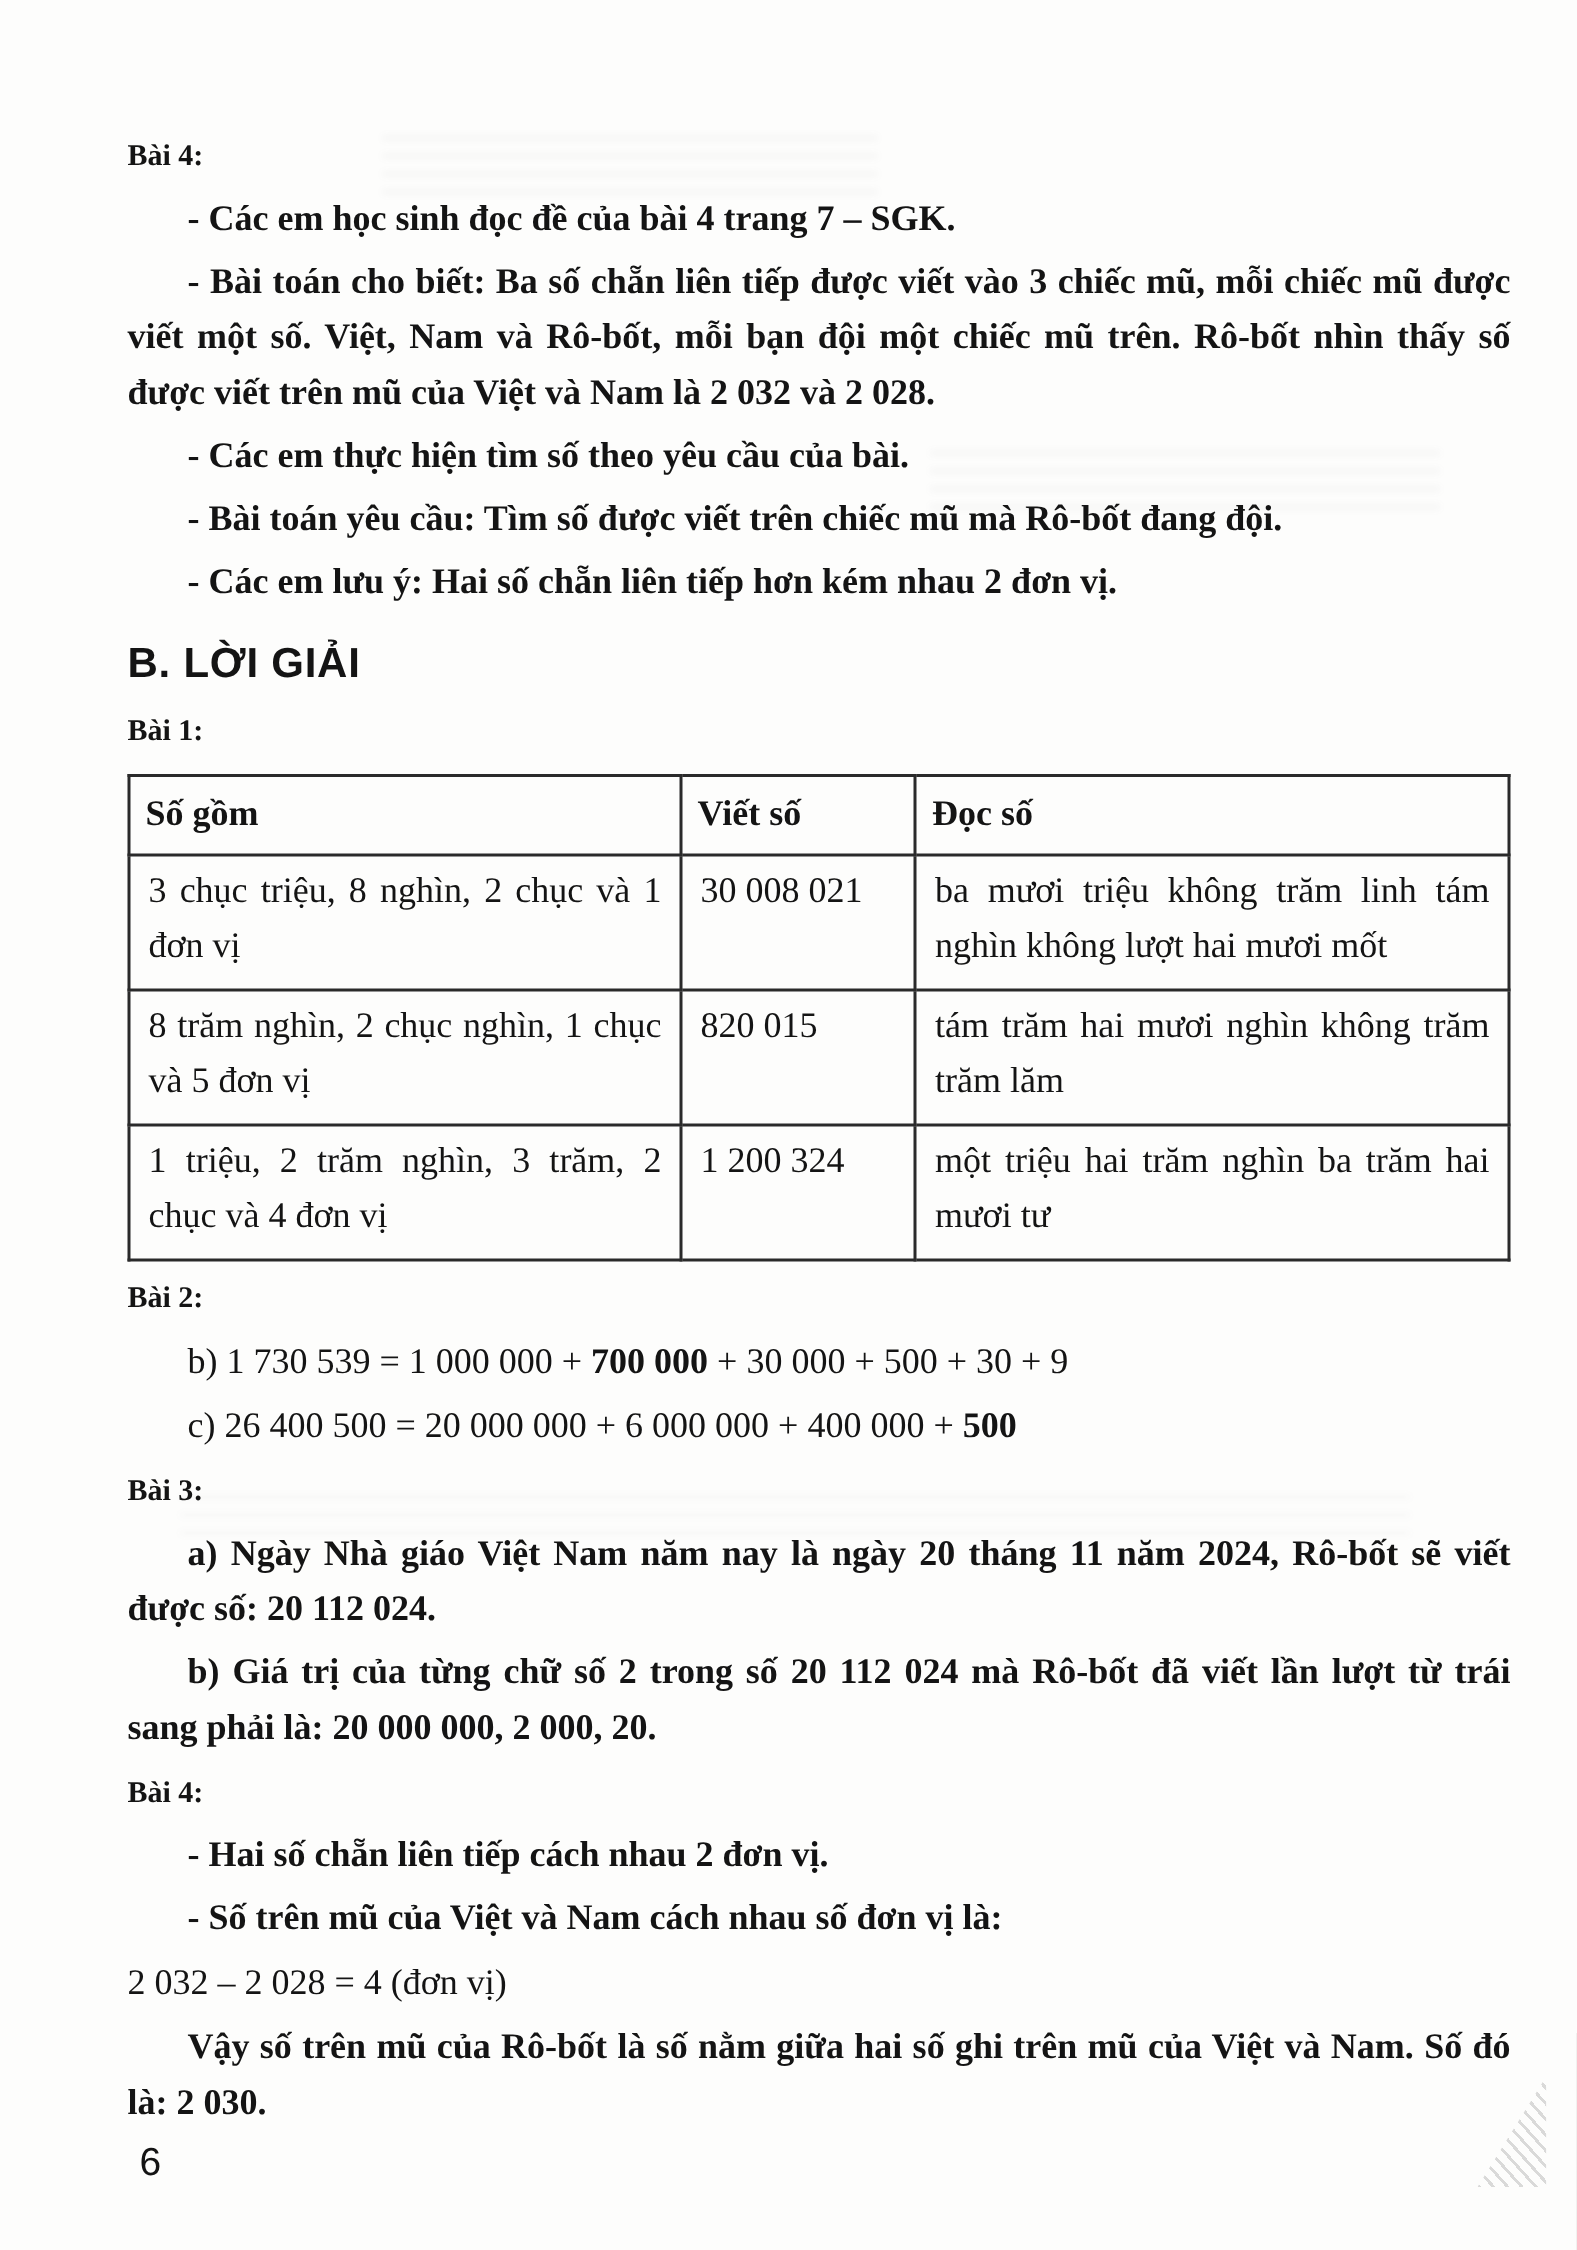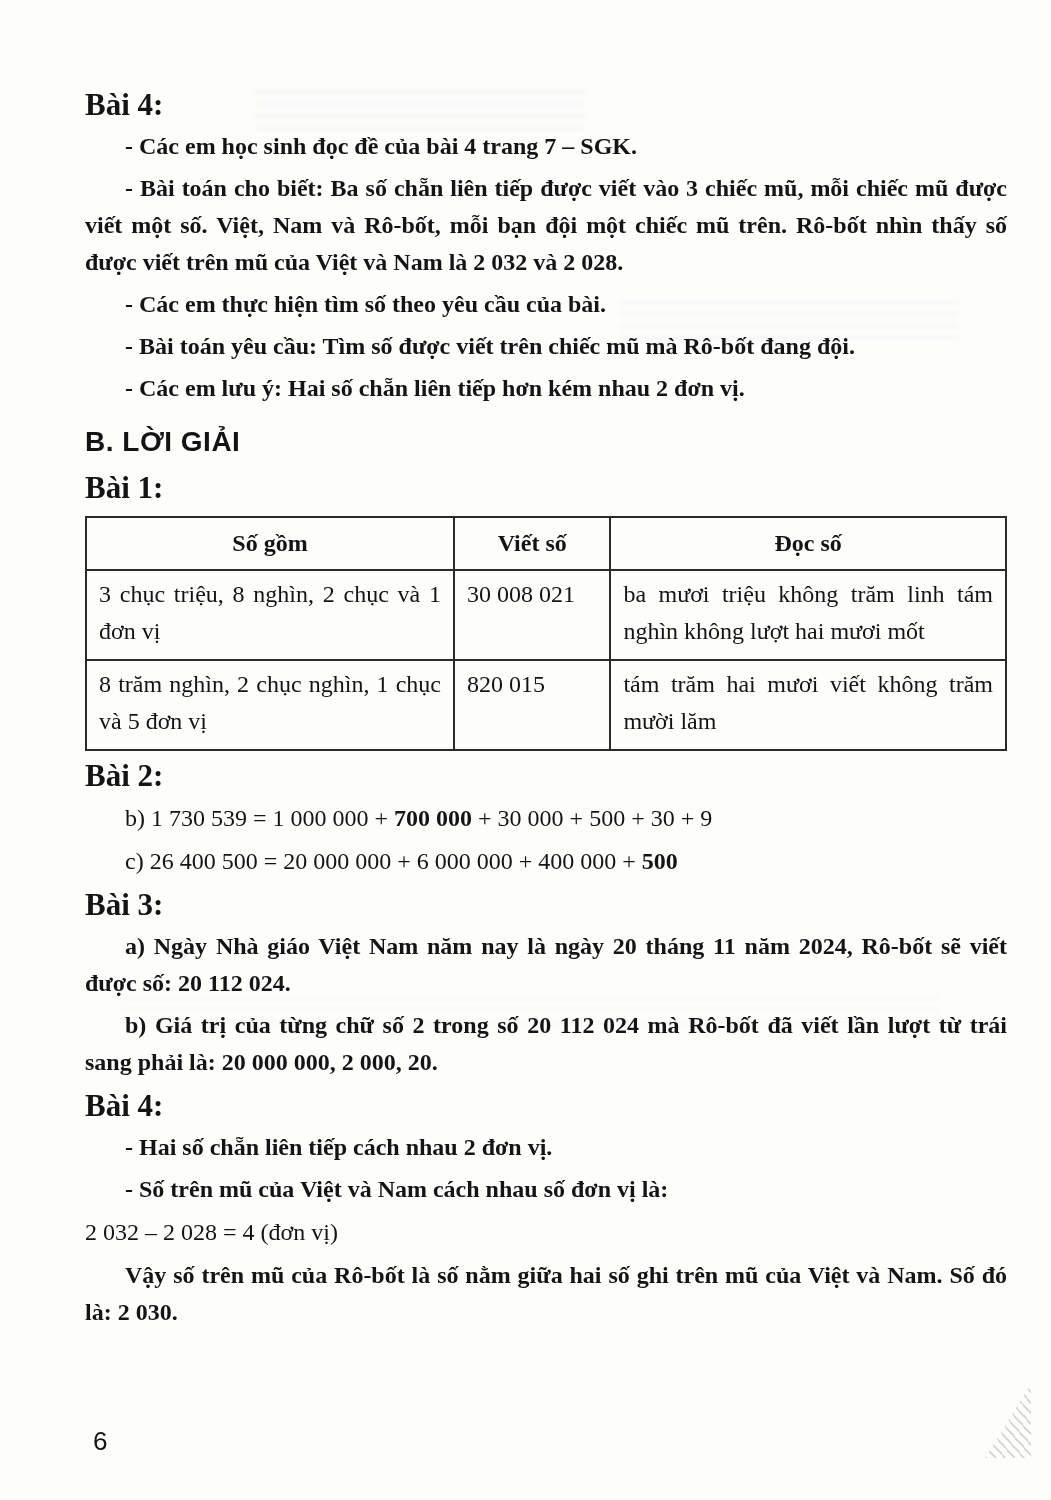--- a/index.html
+++ b/index.html
@@ -20,21 +20,21 @@
     line-height: 37px;
   }
   .content {
     position: absolute;
     left: 85px;
     top: 80px;
     width: 922px;
   }
   .bai-heading {
     font-weight: bold;
-    font-size: 31px;
+    font-size: 20px;
     margin: 6px 0 3px 0;
     text-align: left;
   }
   p.body-par {
     margin: 5px 0;
     text-align: justify;
     text-indent: 40px;
     font-weight: bold;
   }
   .solutions-heading {
@@ -52,23 +52,23 @@
   }
   table.solution-table th,
   table.solution-table td {
     border: 2px solid #2a2a2a;
     vertical-align: top;
     padding: 5px 12px 9px 12px;
     font-size: 24px;
     line-height: 37px;
   }
   table.solution-table th {
-    text-align: center;
+    text-align: left;
     font-weight: bold;
-    padding: 7px 20px;
+    padding: 7px 10px;
   }
   col.c1 { width: 40%; }
   col.c2 { width: 17%; }
   col.c3 { width: 43%; }
   td.cell-justify { text-align: justify; }
   td.cell-left { text-align: left; }
   p.eq-item {
     margin: 6px 0;
     text-indent: 40px;
     text-align: left;
@@ -145,21 +145,26 @@
       </thead>
       <tbody>
         <tr>
           <td class="cell-justify">3 chục triệu, 8 nghìn, 2 chục và 1 đơn vị</td>
           <td class="cell-left">30 008 021</td>
           <td class="cell-justify">ba mươi triệu không trăm linh tám nghìn không lượt hai mươi mốt</td>
         </tr>
         <tr>
           <td class="cell-justify">8 trăm nghìn, 2 chục nghìn, 1 chục và 5 đơn vị</td>
           <td class="cell-left">820 015</td>
-          <td class="cell-justify">tám trăm hai mươi viết không trăm mười lăm</td>
+          <td class="cell-justify">tám trăm hai mươi nghìn không trăm trăm lăm</td>
+        </tr>
+        <tr>
+          <td class="cell-justify">1 triệu, 2 trăm nghìn, 3 trăm, 2 chục và 4 đơn vị</td>
+          <td class="cell-left">1 200 324</td>
+          <td class="cell-justify">một triệu hai trăm nghìn ba trăm hai mươi tư</td>
         </tr>
       </tbody>
     </table>
 
     <div class="bai-heading">Bài 2:</div>
     <p class="eq-item"><span>b) 1 730 539 = 1 000 000 + </span><b>700 000</b><span> + 30 000 + 500 + 30 + 9</span></p>
     <p class="eq-item"><span>c) 26 400 500 = 20 000 000 + 6 000 000 + 400 000 + </span><b>500</b><span></span></p>
 
     <div class="bai-heading">Bài 3:</div>
     <p class="body-par">a) Ngày Nhà giáo Việt Nam năm nay là ngày 20 tháng 11 năm 2024, Rô-bốt sẽ viết được số: 20 112 024.</p>

